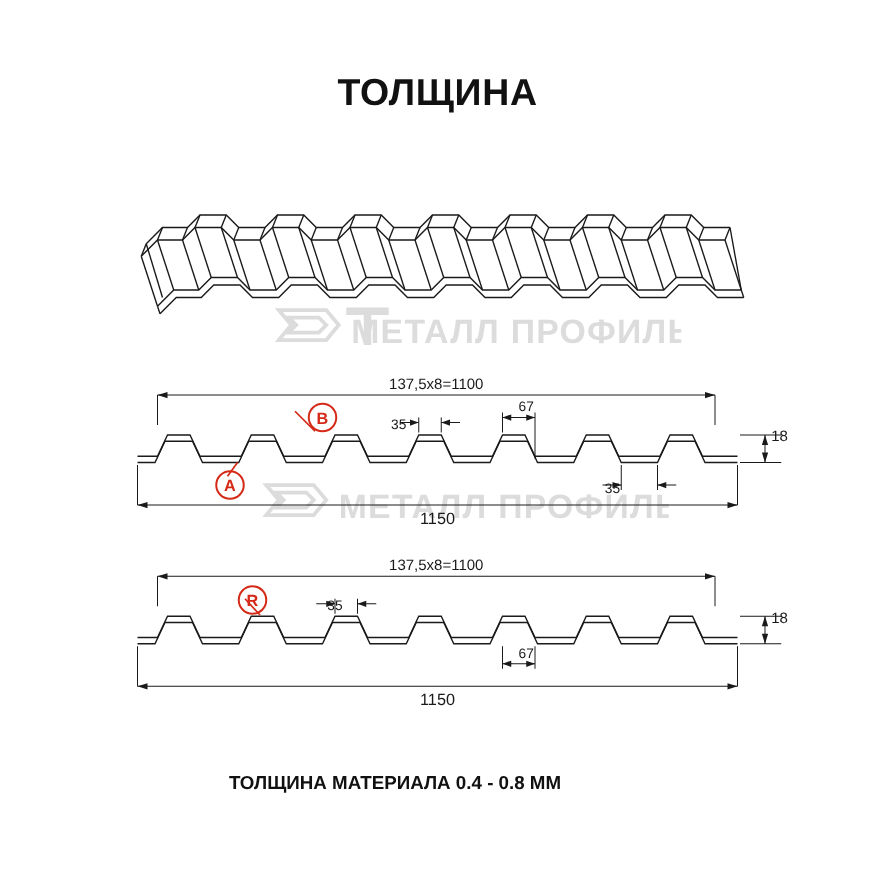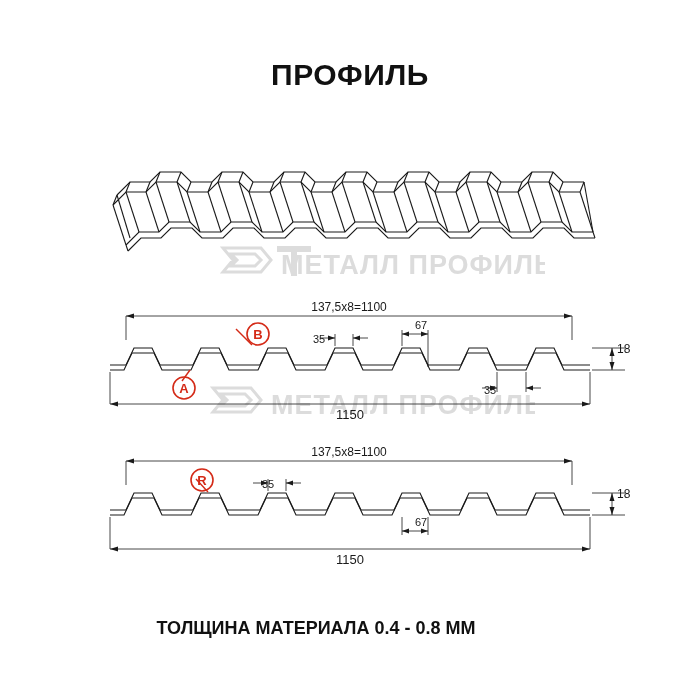--- a/index.html
+++ b/index.html
@@ -40,40 +40,40 @@
     font-size: 16px;
     font-weight: bold;
     color: #111111;
   }
   .footer-note {
     position: absolute;
     top: 618px;
     left: 0;
     width: 632px;
     text-align: center;
-    font-size: 18px;
+    font-size: 15px;
     font-weight: bold;
     color: #111111;
   }
   .drawing {
     position: absolute;
     top: 0;
     left: 0;
   }
   .wm {
     position: absolute;
     pointer-events: none;
   }
 </style>
 </head>
 <body>
 
 <div class="page">
 
-  <div class="title">ПРОФИЛЬ</div>
+  <div class="title">ТОЛЩИНА</div>
 
   <svg class="wm" width="330" height="70" viewBox="0 0 330 70" style="left:215px; top:230px;">
     <g fill="#dcdcdc">
       <path d="M8,18 L46,18 L56,30 L46,42 L8,42 L18,30 Z M16,24 L40,24 L46,30 L40,36 L16,36 L22,30 Z" fill="none" stroke="#dcdcdc" stroke-width="3"></path>
       <path d="M62,16 L96,16 L96,22 L82,22 L82,46 L76,46 L76,22 L62,22 Z"></path>
     </g>
     <text x="66" y="44" font-family="Liberation Sans, sans-serif" font-size="27" font-weight="bold" fill="#dcdcdc" letter-spacing="1">МЕТАЛЛ ПРОФИЛЬ</text>
   </svg>
 
   <svg class="wm" width="330" height="70" viewBox="0 0 330 70" style="left:205px; top:370px;">

